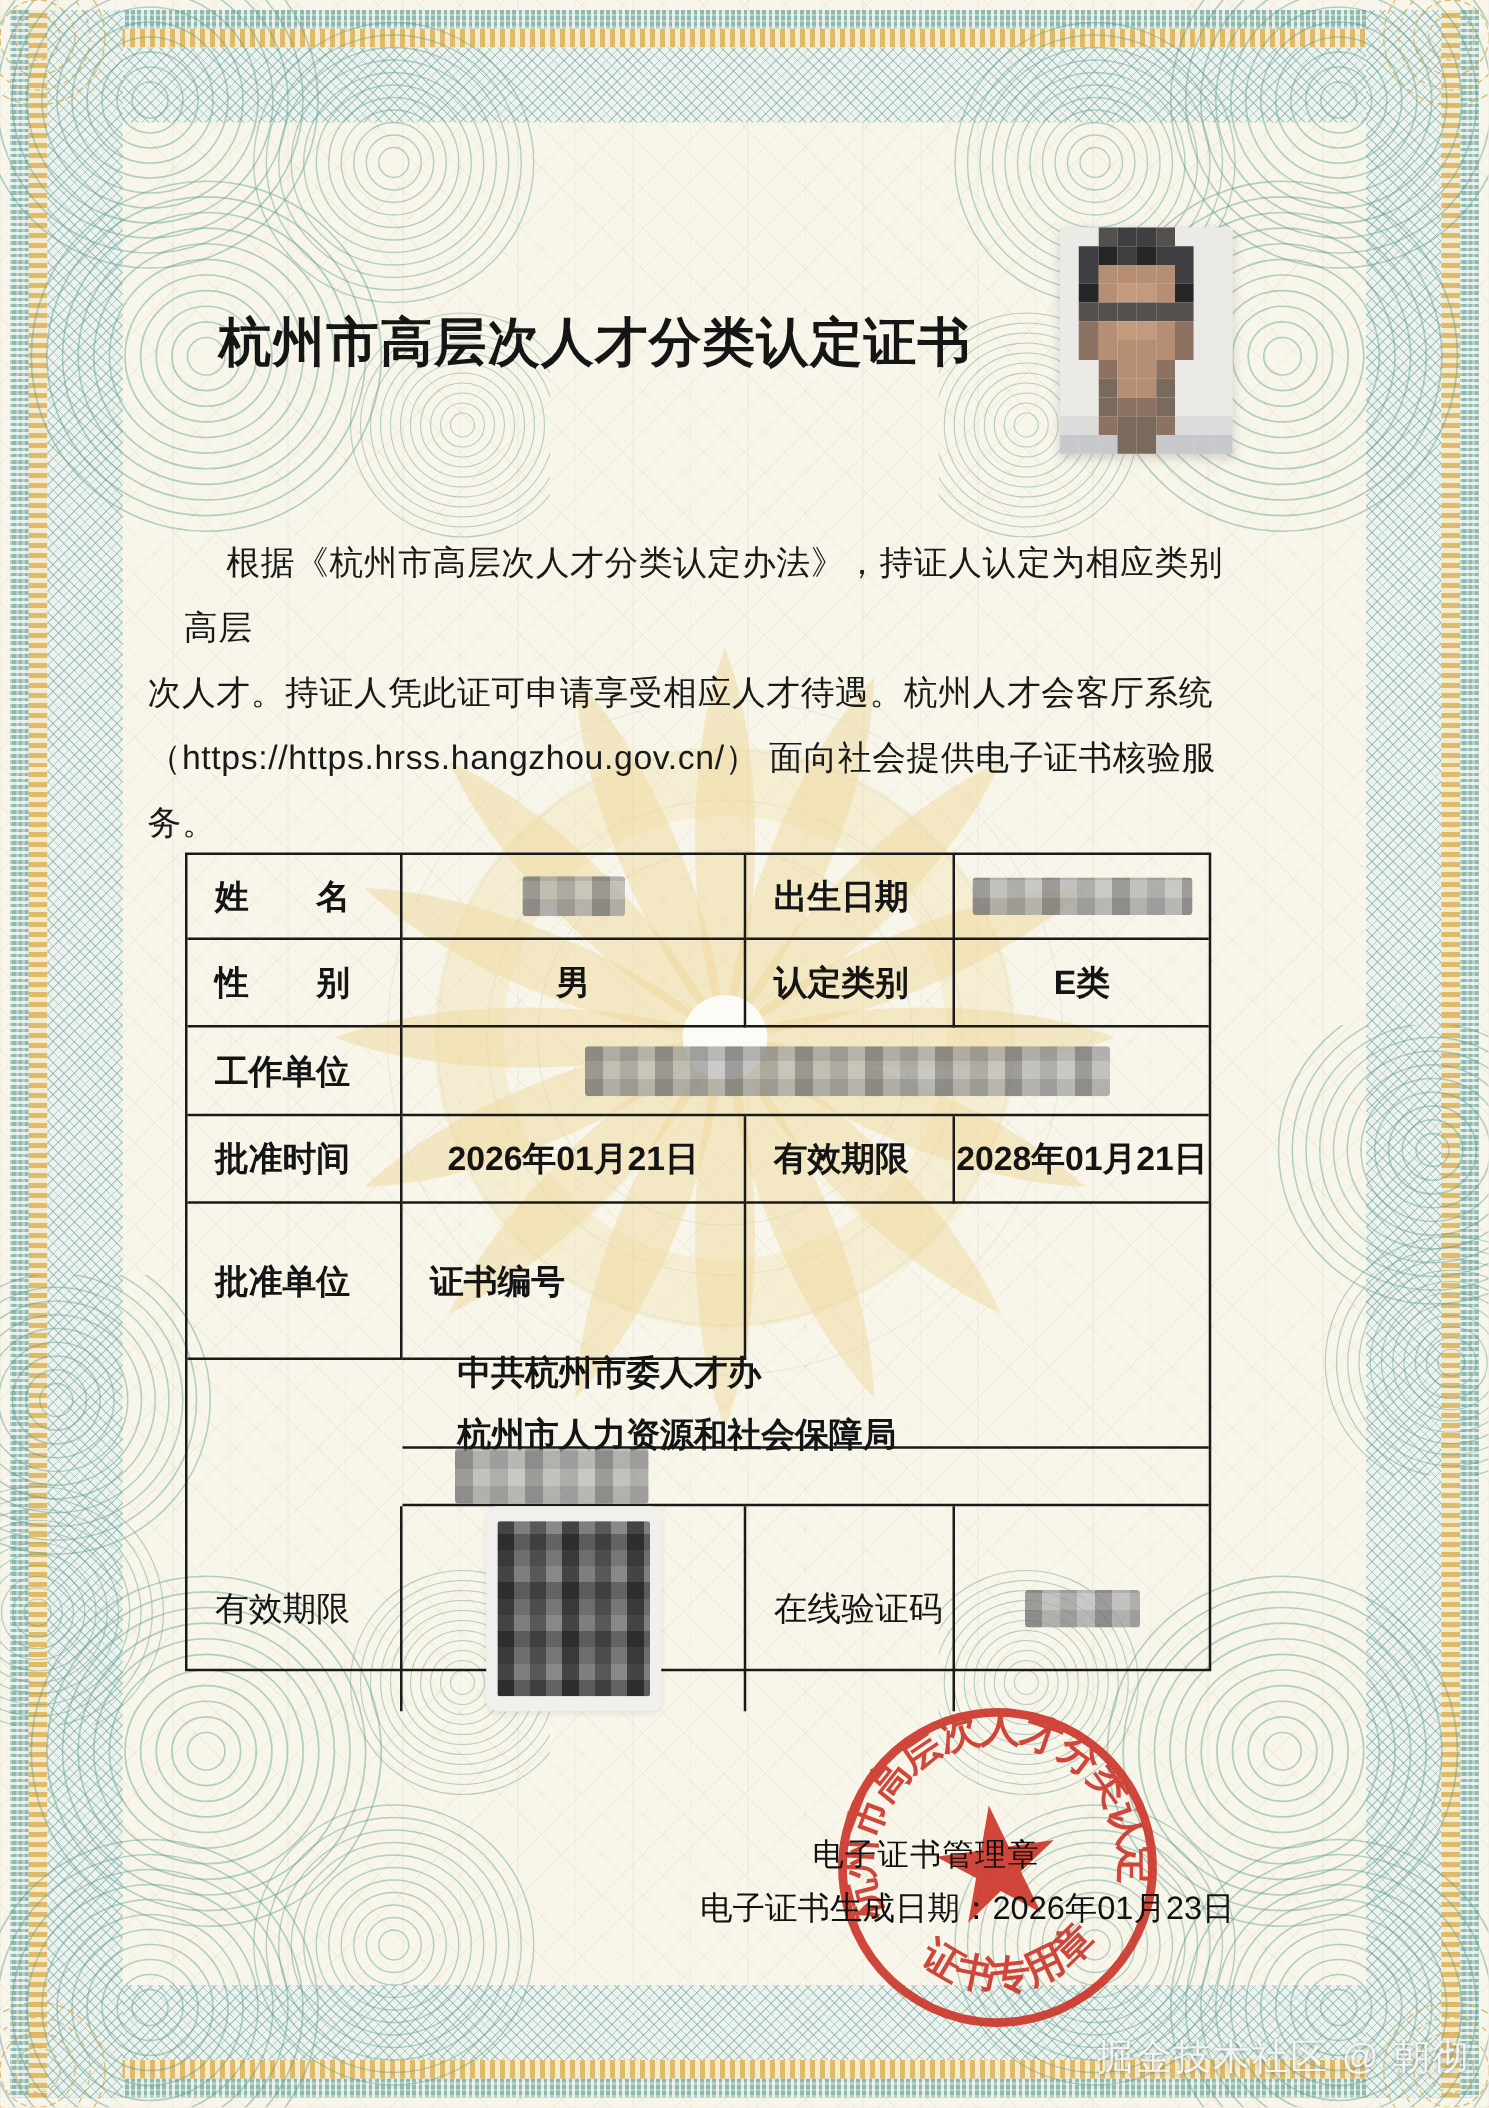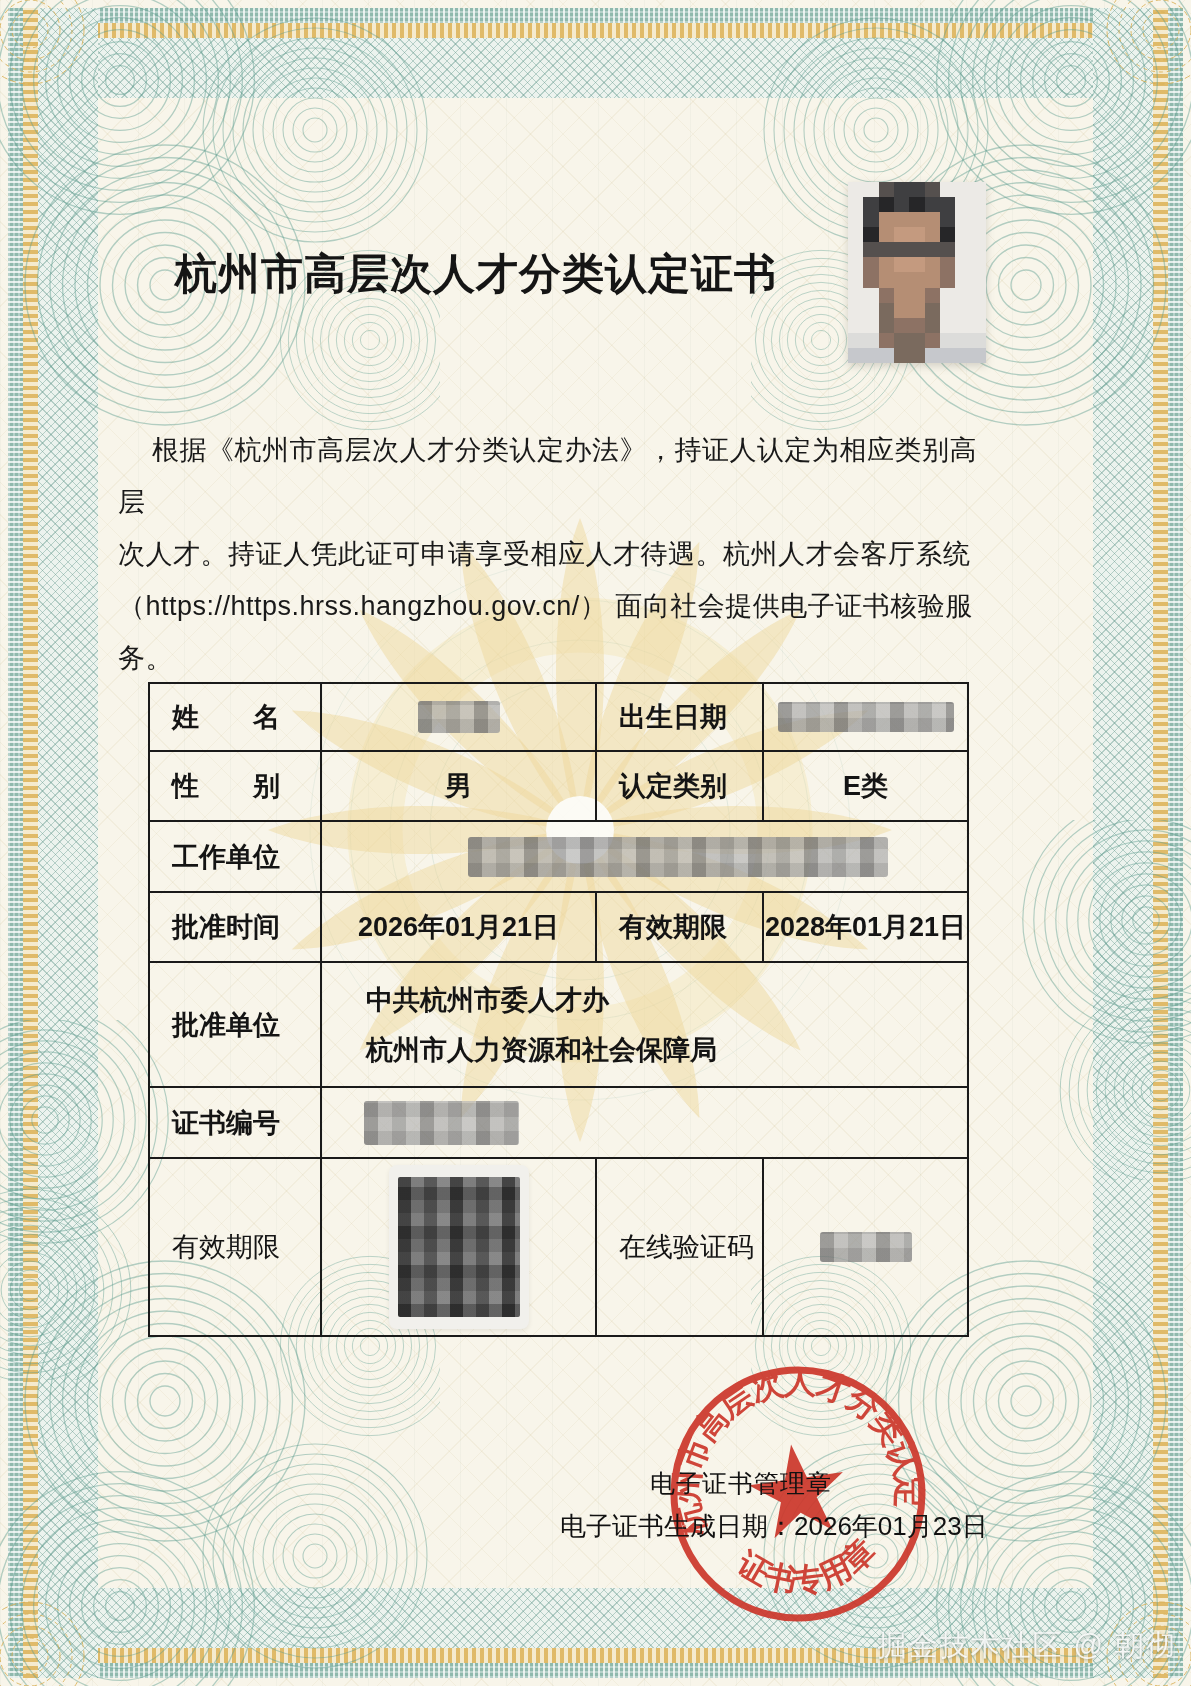--- a/index.html
+++ b/index.html
@@ -36,21 +36,21 @@
   .rosette{position:absolute;z-index:2;pointer-events:none;}
   .flower{position:absolute;left:230px;top:480px;z-index:1;pointer-events:none;}
   
   .title{position:absolute;left:120px;top:246px;width:712px;z-index:3;text-align:center;
     font-size:42px;font-weight:700;letter-spacing:1px;color:#151515;}
   .photo{position:absolute;left:848px;top:182px;width:138px;height:181px;z-index:3;
     background:#eceae5;display:grid;grid-template-columns:repeat(9,1fr);grid-template-rows:repeat(12,1fr);
     box-shadow:0 3px 8px rgba(100,100,90,.25);}
   .intro{position:absolute;left:118px;top:424px;width:876px;z-index:3;
     font-size:27px;line-height:52px;color:#191919;letter-spacing:.5px;}
-  .intro .indent{text-indent:34px;}
+  .intro .indent{text-indent:34px;margin-left:29px;}
   .cert-table{position:absolute;left:148px;top:682px;width:821px;height:655px;z-index:3;
     border:2px solid #1a1a1a;box-sizing:border-box;display:grid;
     grid-template-columns:172px 275px 167px 1fr;
     grid-template-rows:68px 70px 71px 70px 125px 71px 1fr;
     font-size:27px;color:#141414;}
   .cell{display:flex;align-items:center;box-sizing:border-box;}
   .cell.br{border-right:2px solid #1a1a1a;}
   .cell.bb{border-bottom:2px solid #1a1a1a;font-weight:bold;}
   .cell.label{padding-left:22px;}
   .cell.value{justify-content:center;}
@@ -331,26 +331,26 @@
     <div class="cell span bb">
       <div class="redact" style="width:420px;height:40px;margin-left:146px"></div>
     </div>
 
     <div class="cell label br bb">批准时间</div>
     <div class="cell value br bb">2026年01月21日</div>
     <div class="cell label br bb">有效期限</div>
     <div class="cell value bb">2028年01月21日</div>
 
     <div class="cell label br bb">批准单位</div>
+    <div class="cell label br bb">证书编号</div>
+
     <div class="cell span org bb">
       <div>中共杭州市委人才办</div>
       <div>杭州市人力资源和社会保障局</div>
     </div>
-
-    <div class="cell label br bb">证书编号</div>
     <div class="cell span bb">
       <div class="redact" style="width:155px;height:44px;margin-left:42px"></div>
     </div>
 
     <div class="cell label br">有效期限</div>
     <div class="cell value br">
       <div class="qr-frame">
         <div class="qr"></div>
       </div>
     </div>

